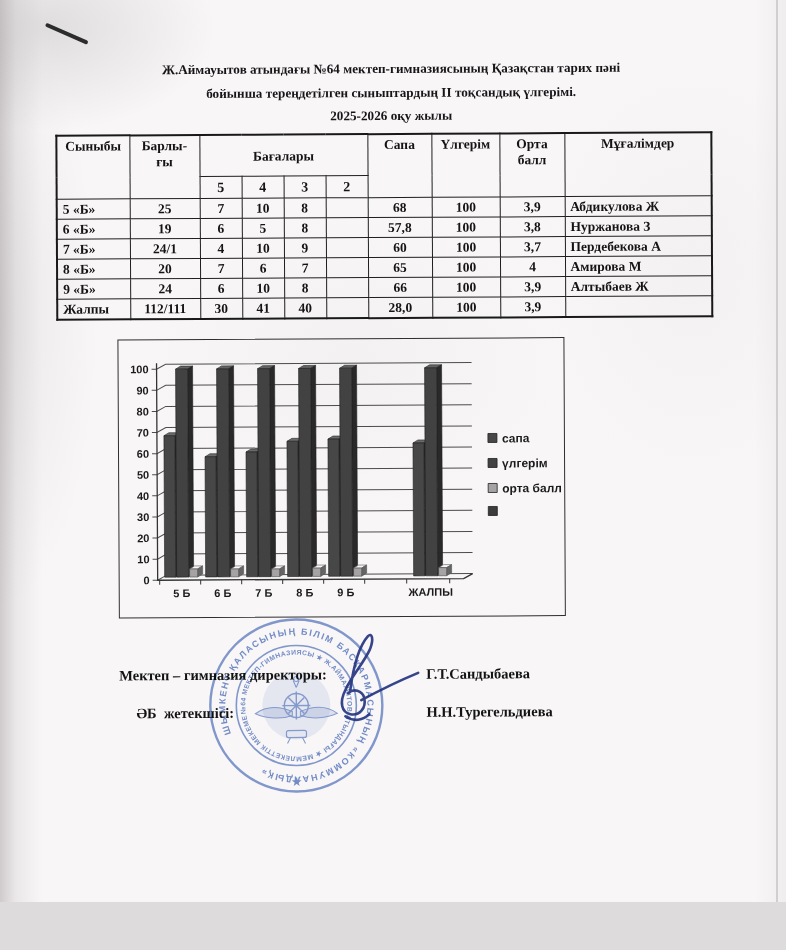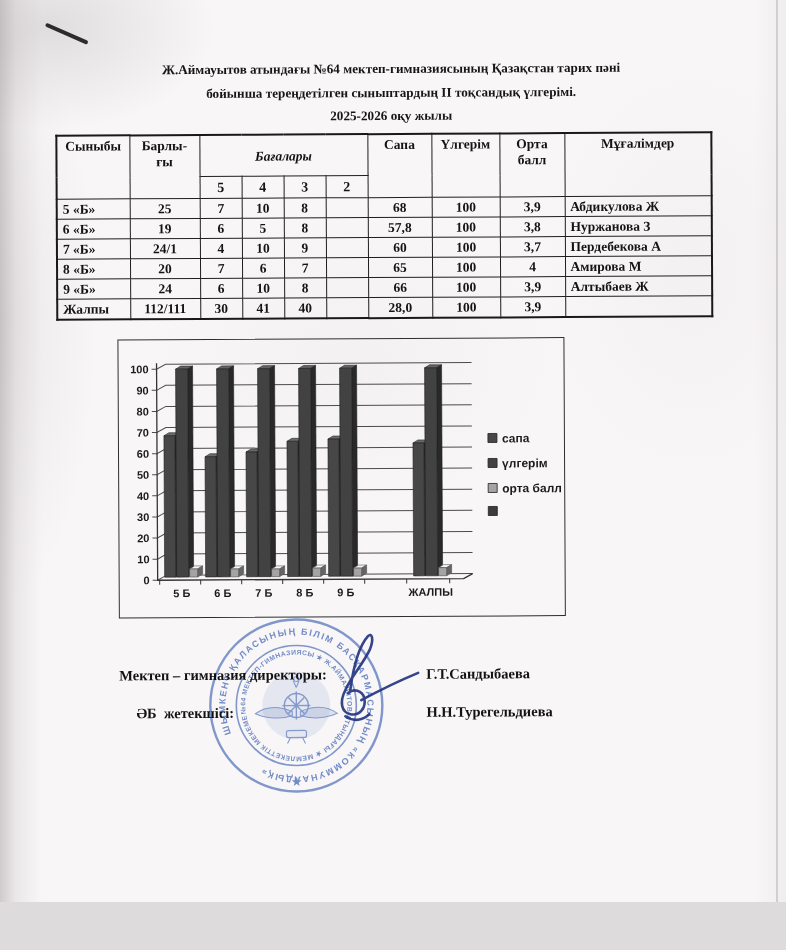--- a/index.html
+++ b/index.html
@@ -21,21 +21,21 @@
     border-radius:2px;transform:rotate(24deg);}
   .title{position:absolute;top:57px;left:0;width:100%;text-align:center;
     font-weight:700;font-size:13.2px;line-height:23.5px;color:#171518;}
   
   .doc-table{position:absolute;left:57px;top:133px;width:655px;border-collapse:collapse;
     table-layout:fixed;color:#151314;border:2px solid #191919;}
   .doc-table th,.doc-table td{border:1.5px solid #1f1f1f;overflow:hidden;}
   .doc-table thead th{font-size:13.5px;font-weight:700;vertical-align:top;padding:2px 2px 0;}
   .doc-table thead tr.gr th{height:21px;vertical-align:middle;padding:0;font-size:14px;}
   .doc-table thead tr:first-child th{height:38px;}
-  .doc-table thead th.group{vertical-align:middle;font-style:italic;}
+  .doc-table thead th.group{vertical-align:middle;}
   .doc-table tbody td{font-size:13.5px;font-weight:700;height:19px;text-align:center;padding:0 2px;border-radius:9px;}
   .doc-table td.left{text-align:left;padding-left:5px;}
   .pre{white-space:pre-line;margin-left:12px;}
   
   .chart-frame{position:absolute;left:118px;top:338px;width:447px;height:279px;
     border:1.5px solid #2f2f2f;box-sizing:border-box;}
   .yt,.xt{font:700 11px "Liberation Sans",sans-serif;fill:#1b1b1b;}
   .lt{font:600 12px "Liberation Sans",sans-serif;fill:#1b1b1b;}
   
   .sig-label,.sig-name{position:absolute;font-weight:700;font-size:14.5px;color:#131313;white-space:pre;}

